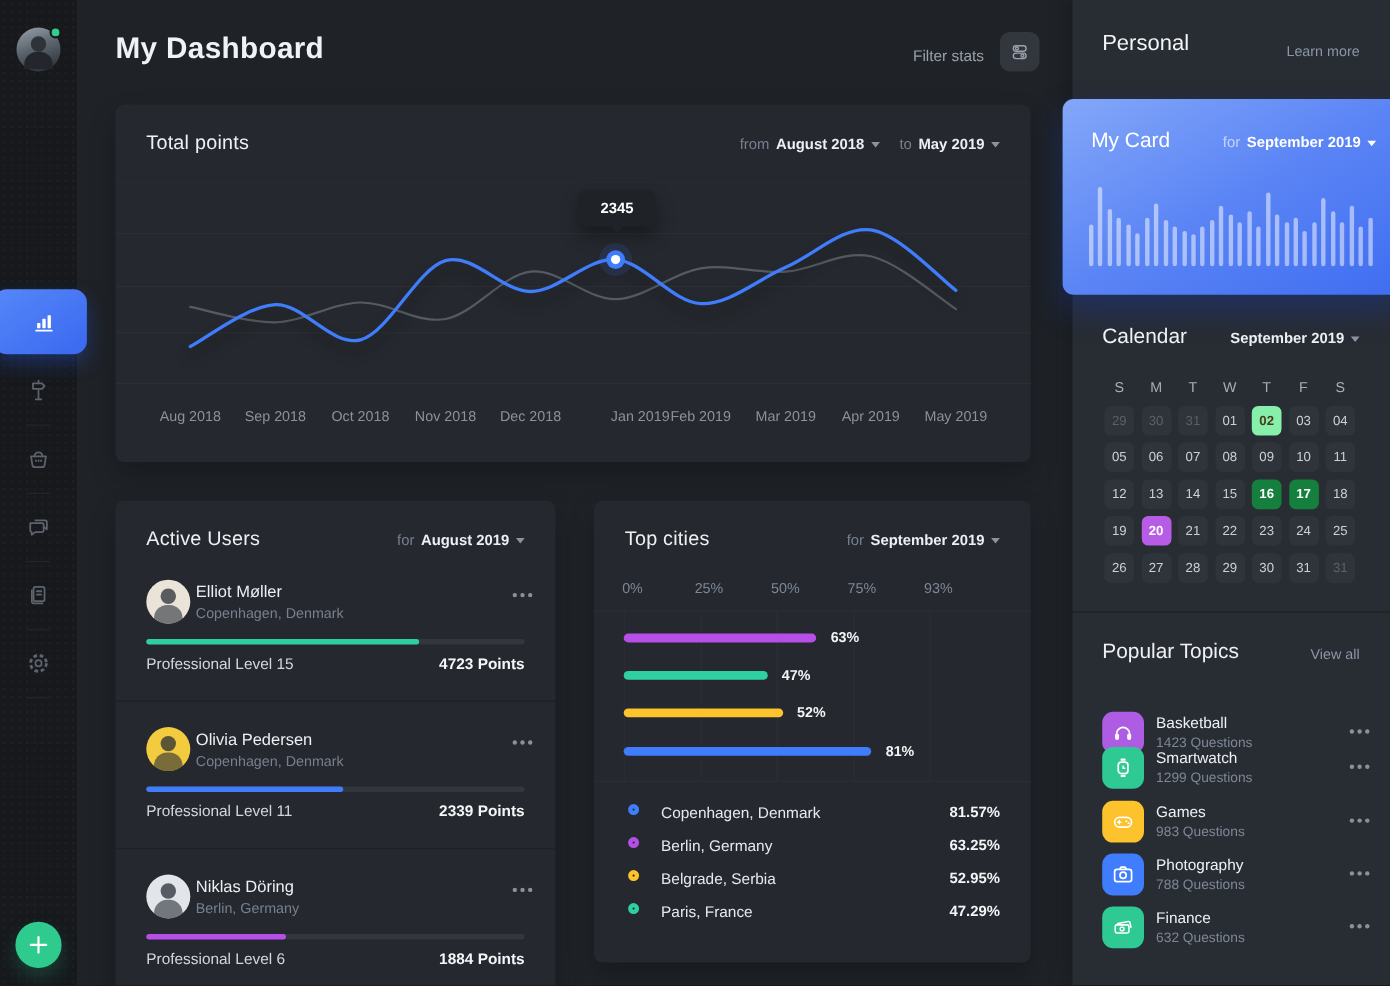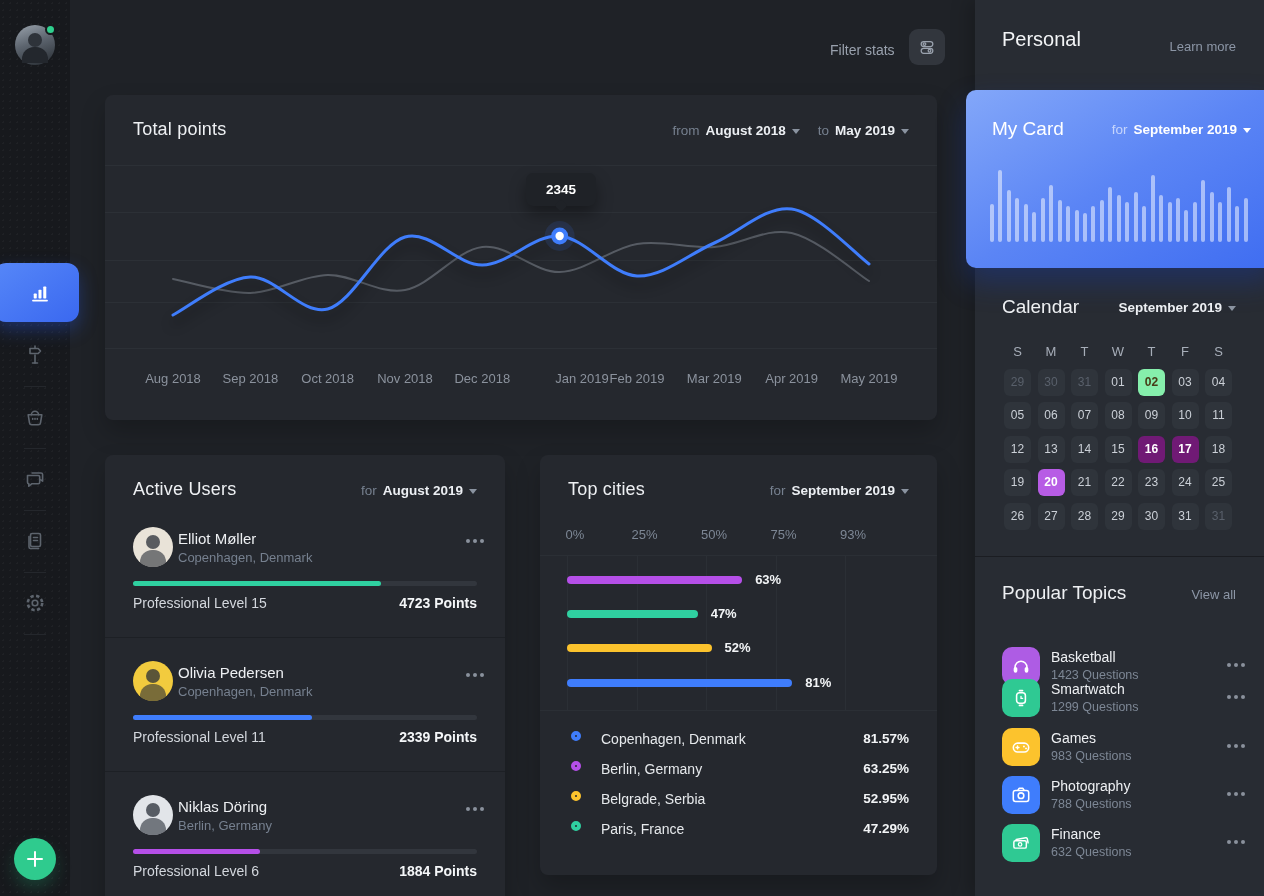--- a/index.html
+++ b/index.html
@@ -95,21 +95,21 @@
   .eq-bar { width:4px; border-radius:2px; background:rgba(255,255,255,.5); }
 
   .cal-title { position:absolute; left:27px; top:296px; font-size:19px; color:#eef0f3; }
   .cal-period { position:absolute; right:28px; top:300px; display:flex; align-items:center; gap:6px; font-size:13.5px; cursor:pointer; }
   .cal-grid { position:absolute; left:29px; top:342px; display:grid; grid-template-columns:repeat(7,27px); gap:6.5px; }
   .cal-h { width:27px; height:20px; text-align:center; font-size:13px; color:#a7aeb9; line-height:20px; }
   .cal-d { width:27px; height:27px; border-radius:6px; background:#2f343b; color:#cbd0d7; font-size:12px;
     line-height:27px; text-align:center; cursor:pointer; }
   .cal-d.muted { color:#59606b; }
   .cal-d.yellow { background:#86efac; color:#473c17; font-weight:700; }
-  .cal-d.green { background:#701a75; color:#fff; font-weight:700; }
+  .cal-d.green { background:#15803d; color:#fff; font-weight:700; }
   .cal-d.purple { background:#b75ce5; color:#fff; font-weight:700; }
 
   .rp-divider { position:absolute; left:0; top:556px; width:289px; height:1px; background:rgba(0,0,0,.32); }
   .pt-title { position:absolute; left:27px; top:582px; font-size:19px; color:#eef0f3; }
   .pt-link { position:absolute; right:28px; top:587px; font-size:13px; color:#8c96a6; cursor:pointer; }
   .topic-row { position:absolute; left:0; width:289px; height:42px; cursor:pointer; }
   .topic-icon { position:absolute; left:27px; top:0; width:38px; height:38px; border-radius:10px; display:flex; align-items:center; justify-content:center; }
   .topic-name { position:absolute; left:76px; top:2px; font-size:14px; color:#eef0f3; }
   .topic-sub { position:absolute; left:76px; top:21px; font-size:12.5px; color:#7d8795; }
   .topic-more { top:16px; right:26px; }
@@ -177,20 +177,21 @@
       </svg>
     </div>
     <div class="nav-div" style="top:634px"></div>
 
     <div class="plus-btn">
       <span class="ph"></span>
       <span class="pv"></span>
     </div>
   </div>
 
+  <h1 class="main-title">My Dashboard</h1>
   <div class="filter-wrap">
     <span class="filter-label">Filter stats</span>
     <div class="filter-btn">
       <svg width="20" height="20" viewBox="0 0 24 24" fill="none" stroke="#9aa2ae" stroke-width="1.5">
         <rect x="5" y="5.5" width="14" height="6" rx="3"></rect>
         <circle cx="9" cy="8.5" r="1.6"></circle>
         <rect x="5" y="13.5" width="14" height="6" rx="3"></rect>
         <circle cx="15" cy="16.5" r="1.6"></circle>
       </svg>
     </div>

